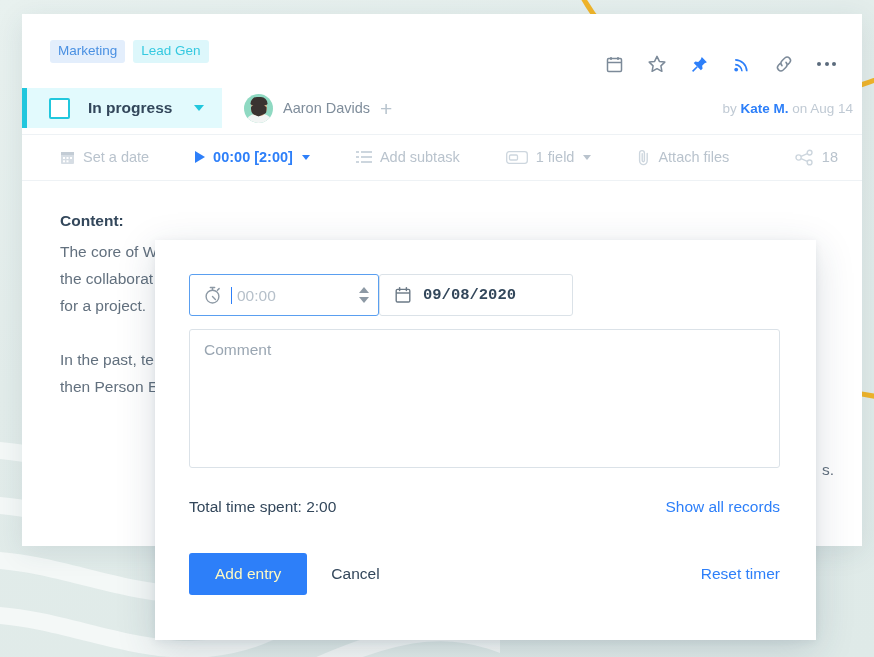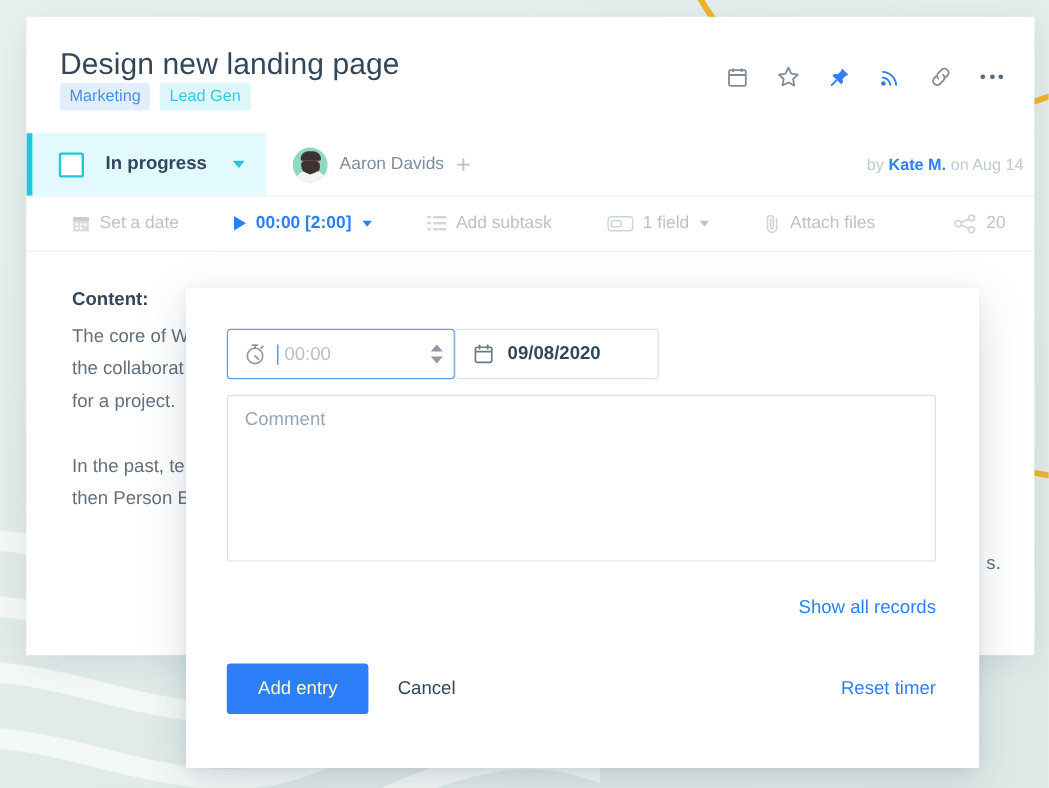--- a/index.html
+++ b/index.html
@@ -100,21 +100,21 @@
   
   #status-row {
     margin-top: 20px;
     height: 52px;
     display: flex;
     align-items: center;
     border-bottom: 1px solid #eef2f5;
     position: relative;
   }
   #status-pill {
-    height: 52px;
+    height: 40px;
     min-width: 200px;
     background: #e2fafd;
     border-left: 5px solid #21c7dd;
     display: flex;
     align-items: center;
     padding: 0 18px 0 22px;
     gap: 18px;
   }
   .status-check {
     width: 21px; height: 21px;
@@ -264,21 +264,21 @@
   }
   .spinner { display: flex; flex-direction: column; gap: 4px; }
   .spinner span {
     width: 0; height: 0;
     border-left: 5px solid transparent;
     border-right: 5px solid transparent;
   }
   .spin-up { border-bottom: 6px solid #8d99a5; }
   .spin-dn { border-top: 6px solid #8d99a5; }
 
-  #date-field { width: 170px; padding: 0 14px; gap: 11px; }
+  #date-field { width: 194px; padding: 0 14px; gap: 11px; font-family: Liberation Mono, monospace; }
   #date-value { font-size: 15.5px; color: #33475b; font-weight: bold; }
 
   #category-field { width: 188px; padding: 0 14px; }
   #category-placeholder { font-size: 15.5px; color: #9aa6b2; }
 
   #comment-box {
     margin-top: 13px;
     width: 591px; height: 139px;
     border: 1px solid #dbe2e8;
     border-radius: 3px;
@@ -330,21 +330,20 @@
       <path d="M-40 395 C 90 335, 200 455, 330 395 S 520 315, 620 385"></path>
     </g>
   </svg>
   <div class="bg-arc-top"></div>
   <div class="bg-arc-bottom"></div>
 </div>
 
 <div id="task-card">
 
   <div class="card-head">
-    <div id="page-title">Design new landing page</div>
     <div class="tag-row">
       <span class="tag tag-marketing">Marketing</span>
       <span class="tag tag-leadgen">Lead Gen</span>
     </div>
   </div>
 
   <div class="head-icons">
     <span>
       <svg width="19" height="19" viewBox="0 0 19 19">
           <rect class="ico-gray" x="2.5" y="3.5" width="14" height="13" rx="1.2"></rect>
@@ -462,21 +461,21 @@
     <span class="tb-item">
       <svg width="19" height="17" viewBox="0 0 19 17">
           <g fill="none" stroke="#cdd6de" stroke-width="1.4">
             <circle cx="3.6" cy="8.5" r="2.6"></circle>
             <circle cx="14.6" cy="3.6" r="2.4"></circle>
             <circle cx="14.6" cy="13.4" r="2.4"></circle>
             <line x1="6.1" y1="7.4" x2="12.3" y2="4.6"></line>
             <line x1="6.1" y1="9.7" x2="12.3" y2="12.4"></line>
           </g>
         </svg>
-      <span>20</span>
+      <span>18</span>
     </span>
   </div>
 
   <div id="content-body">
     <div id="content-heading">Content:</div>
     <p>The core of W</p>
     <p>the collaborat</p>
     <p>for a project.</p>
     <div class="para-gap"></div>
     <p>In the past, te</p>
@@ -513,20 +512,21 @@
       <span id="date-value">09/08/2020</span>
     </div>
 
   </div>
 
   <div id="comment-box">
     <span id="comment-placeholder">Comment</span>
   </div>
 
   <div class="totals-row">
+    <span id="total-time">Total time spent: 2:00</span>
     <span class="link-blue">Show all records</span>
   </div>
 
   <div class="actions-row">
     <button id="add-entry-btn">Add entry</button>
     <button id="cancel-btn">Cancel</button>
     <span class="link-blue">Reset timer</span>
   </div>
 </div>
 

